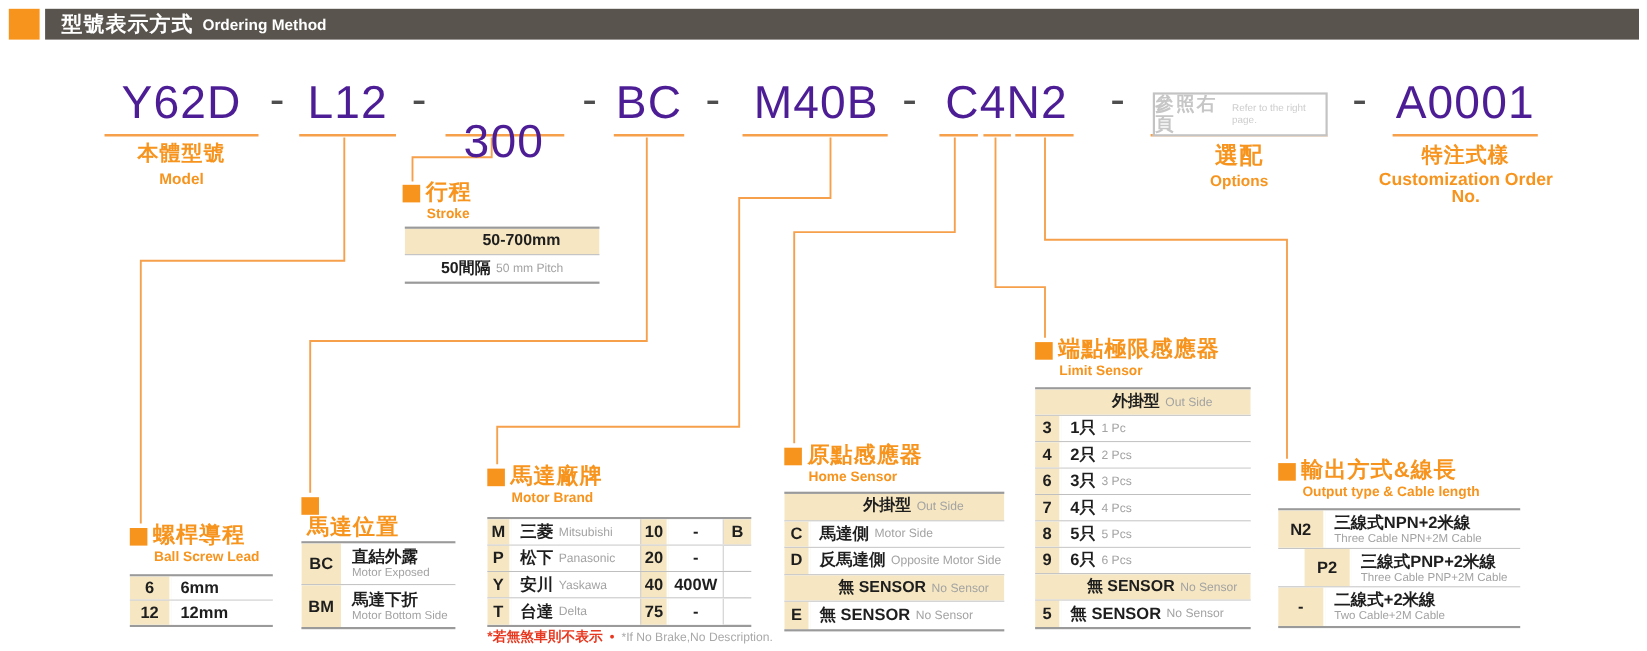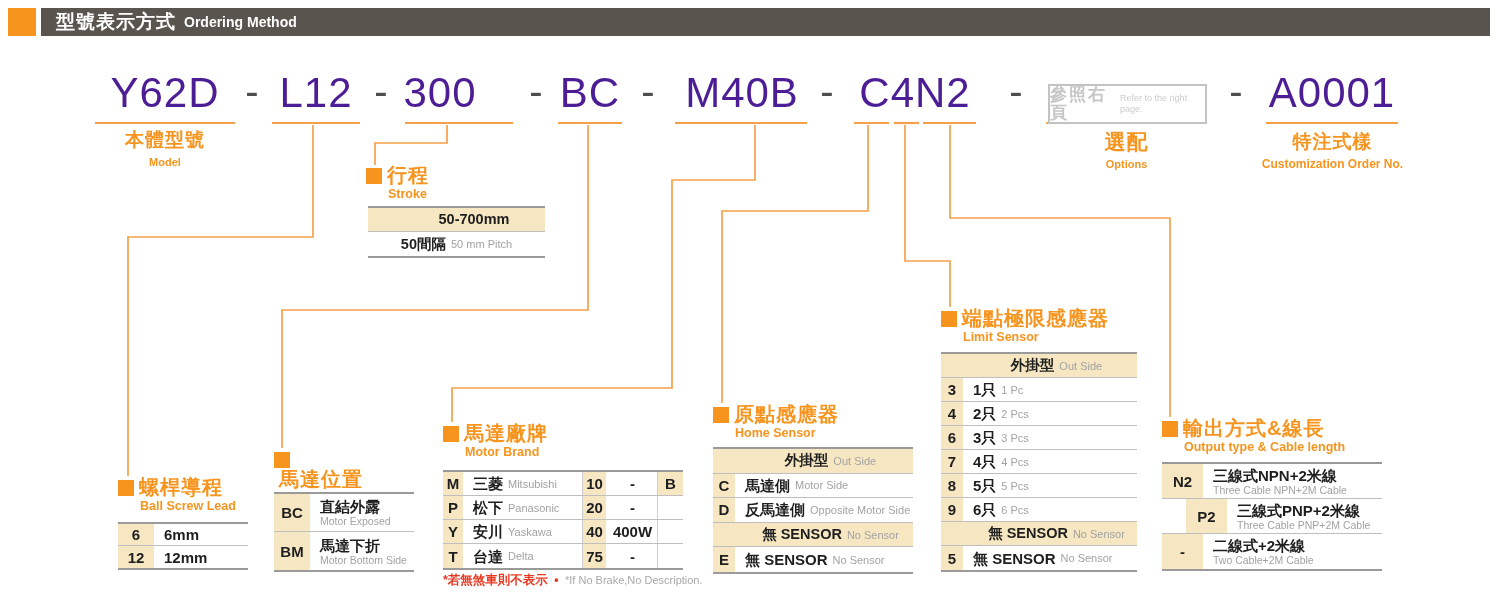--- a/index.html
+++ b/index.html
@@ -20,21 +20,21 @@
   .dashsep { position:absolute; top:68px; height:46px; width:20px; display:flex; align-items:center; justify-content:center;
              font-size:40px; color:#4E4E4E; font-weight:500; }
   .optbox { position:absolute; left:1048px; top:74px; width:159px; height:40px; border:2px solid #C3C3C3;
             display:flex; flex-direction:row; align-items:center; justify-content:center; background:#fff;margin-top:10px; }
   .optbox .b-zh { color:#C6C6C6; font-weight:bold; font-size:17px; letter-spacing:2px; line-height:18px; }
   .optbox .b-en { color:#CDCDCD; font-size:9px; line-height:11px; }
 
   
   .seglabel { position:absolute; text-align:center; }
   .seglabel .l-zh { color:#F7941E; font-weight:bold; font-size:19px; letter-spacing:1px; line-height:24px; }
-  .seglabel .l-en { color:#F7941E; font-weight:bold; font-size:11px; line-height:16px; margin-top:2px; }
+  .seglabel .l-en { color:#F7941E; font-weight:bold; font-size:14px; line-height:16px; margin-top:2px; }
 
   
   #wires { position:absolute; left:0; top:0; width:1497px; height:592px; pointer-events:none; }
   #wires polyline, #wires line { fill:none; stroke:#F6A04B; stroke-width:1.7px; }
   #wires line.u { stroke-width:2.2px; }
 
   
   .sec-head { position:absolute; display:flex; align-items:flex-start; }
   .sec-head .sq { width:16px; height:16px; background:#F7941E; margin-top:4px; flex:none; }
   .sec-head .ht-zh { color:#F7941E; font-weight:bold; font-size:20px; line-height:23px; letter-spacing:1px; white-space:nowrap; margin-left:5px; }
@@ -92,21 +92,21 @@
     <polyline points="755,125 755,180 672,180 672,388 452,388 452,422"></polyline>
     <polyline points="868,125 868,211 722,211 722,403"></polyline>
     <polyline points="905,125 905,261 950,261 950,307"></polyline>
     <polyline points="950,125 950,218 1170,218 1170,417"></polyline>
   </svg>
 
   <div class="codeseg" style="left:95px;width:140px;">Y62D</div>
   <div class="dashsep" style="left:242px;">-</div>
   <div class="codeseg" style="left:270px;width:92px;">L12</div>
   <div class="dashsep" style="left:371px;">-</div>
-  <div class="codeseg" style="left:384px;width:112px;">300</div>
+  <div class="codeseg" style="left:402px;width:112px;margin-top:36px;">300</div>
   <div class="dashsep" style="left:526px;">-</div>
   <div class="codeseg" style="left:556px;width:68px;">BC</div>
   <div class="dashsep" style="left:638px;">-</div>
   <div class="codeseg" style="left:671px;width:142px;">M40B</div>
   <div class="dashsep" style="left:817px;">-</div>
   <div class="codeseg" style="left:845px;width:140px;">C4N2</div>
   <div class="dashsep" style="left:1006px;">-</div>
   <div class="optbox">
     <div class="b-zh">參照右頁</div>
     <div class="b-en">Refer to the right page.</div>
@@ -117,21 +117,21 @@
   <div class="seglabel" style="left:95px;top:128px;width:140px;">
     <div class="l-zh">本體型號</div>
     <div class="l-en">Model</div>
   </div>
   <div class="seglabel" style="left:1046px;top:130px;width:161px;">
     <div class="l-zh" style="font-size:21px;">選配</div>
     <div class="l-en">Options</div>
   </div>
   <div class="seglabel" style="left:1240px;top:130px;width:185px;">
     <div class="l-zh">特注式樣</div>
-    <div class="l-en" style="font-size:12px;">Customization Order No.</div>
+    <div class="l-en" style="font-size:16px;">Customization Order No.</div>
   </div>
 
   <div class="sec-head" style="left:366px;top:164px;">
     <span class="sq"></span>
     <div>
         <div class="ht-zh">行程</div>
          <div class="ht-en">Stroke</div>
       </div>
   </div>
   <div class="sec-head" style="left:118px;top:476px;">

